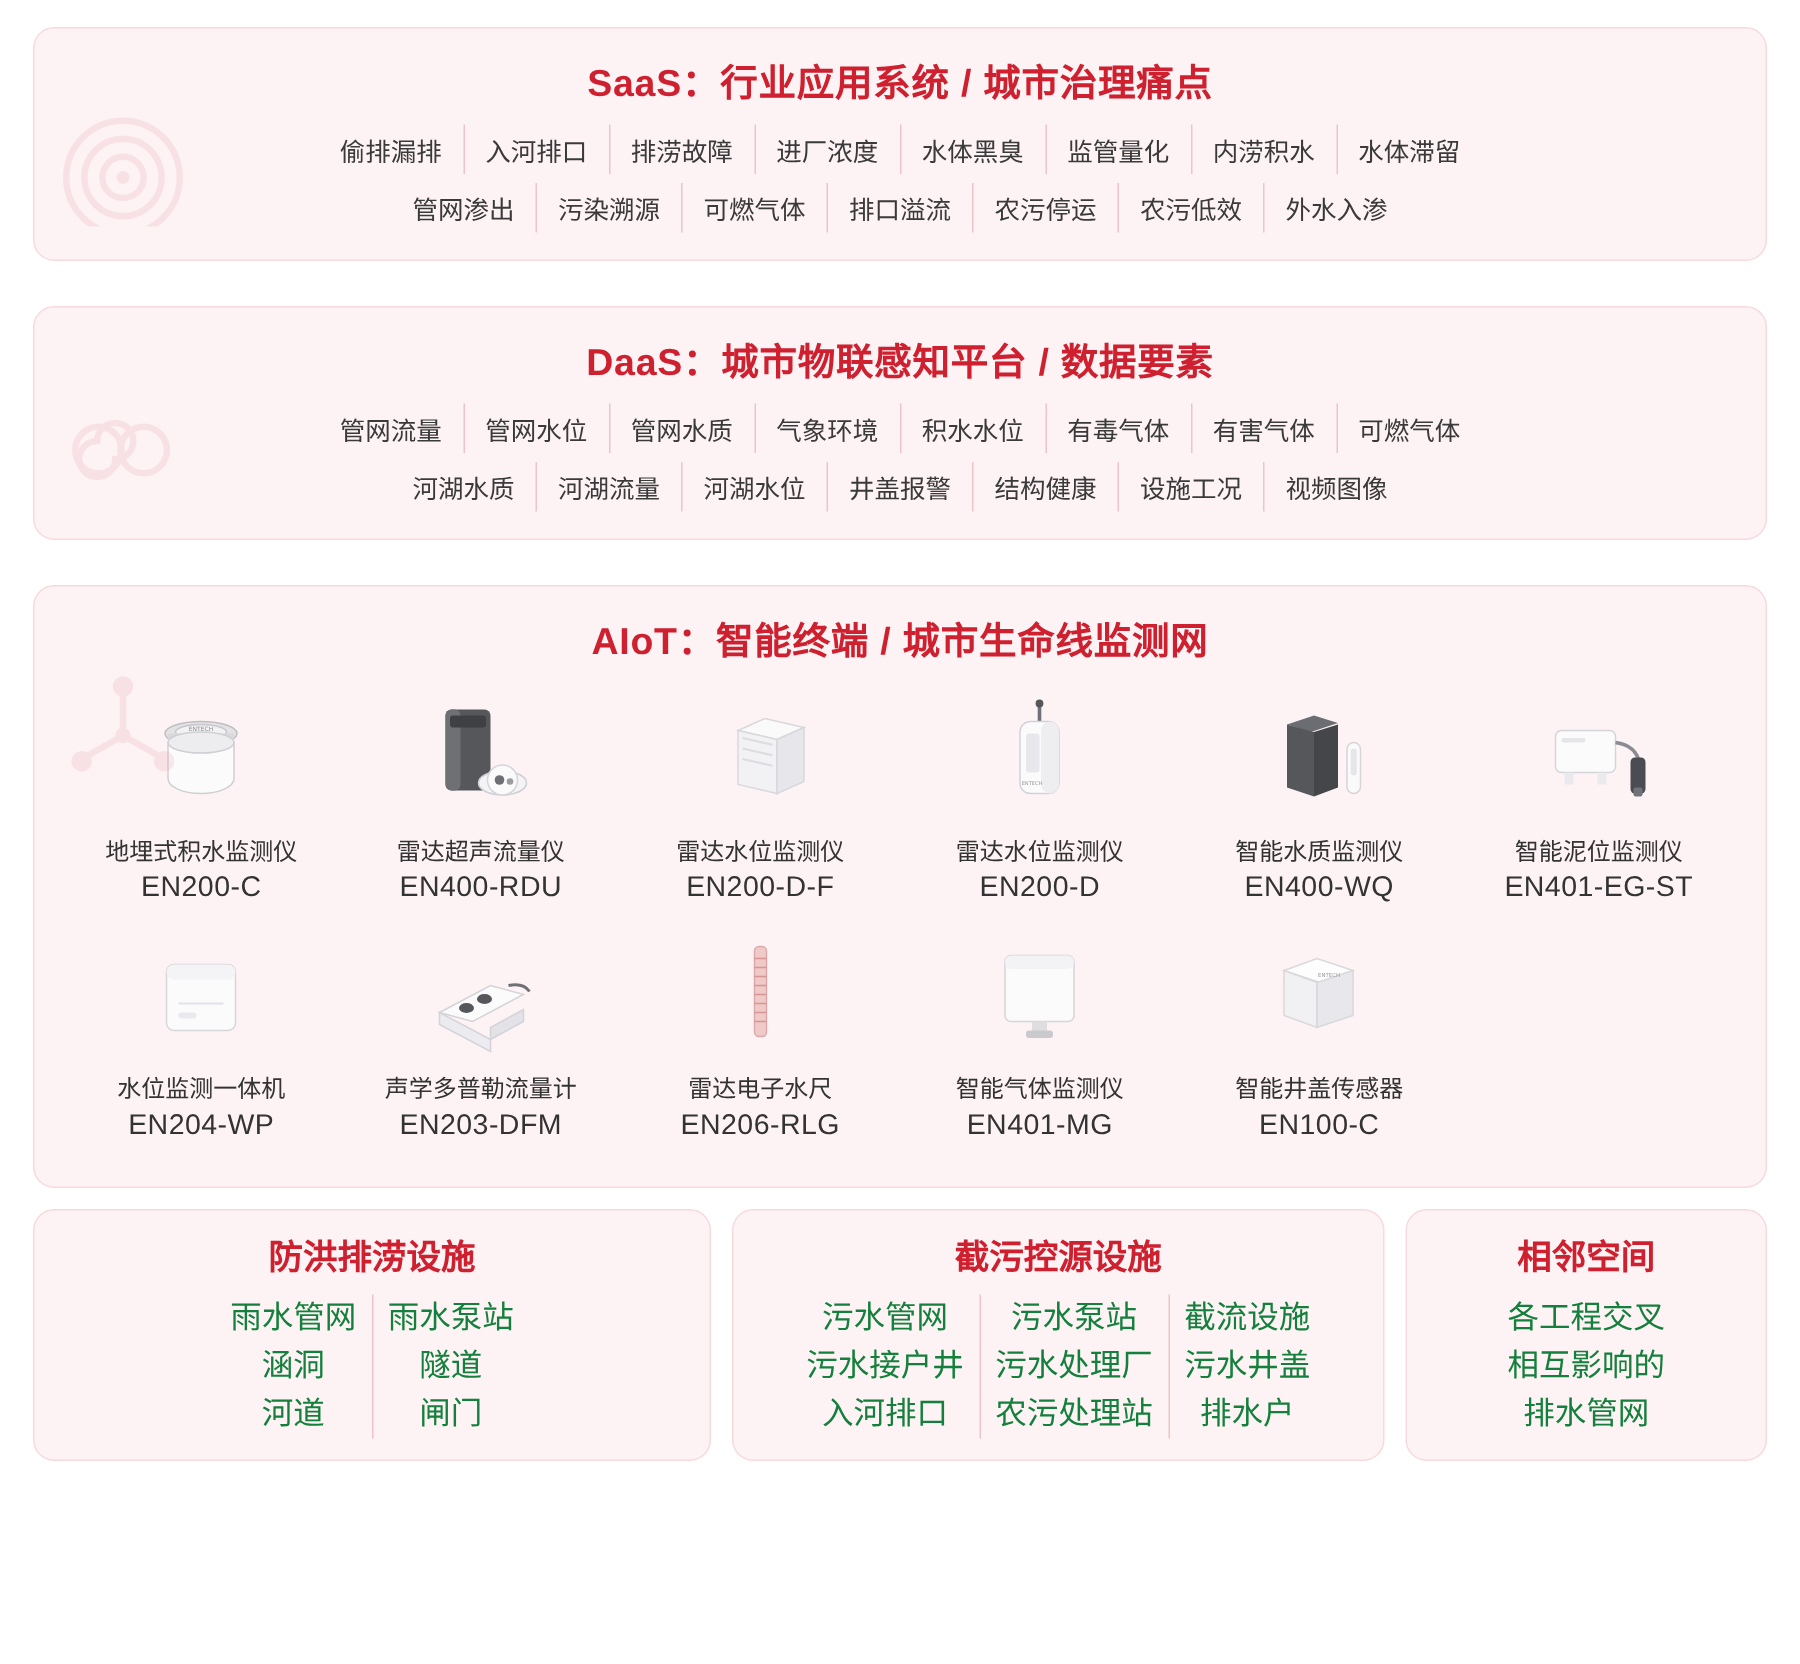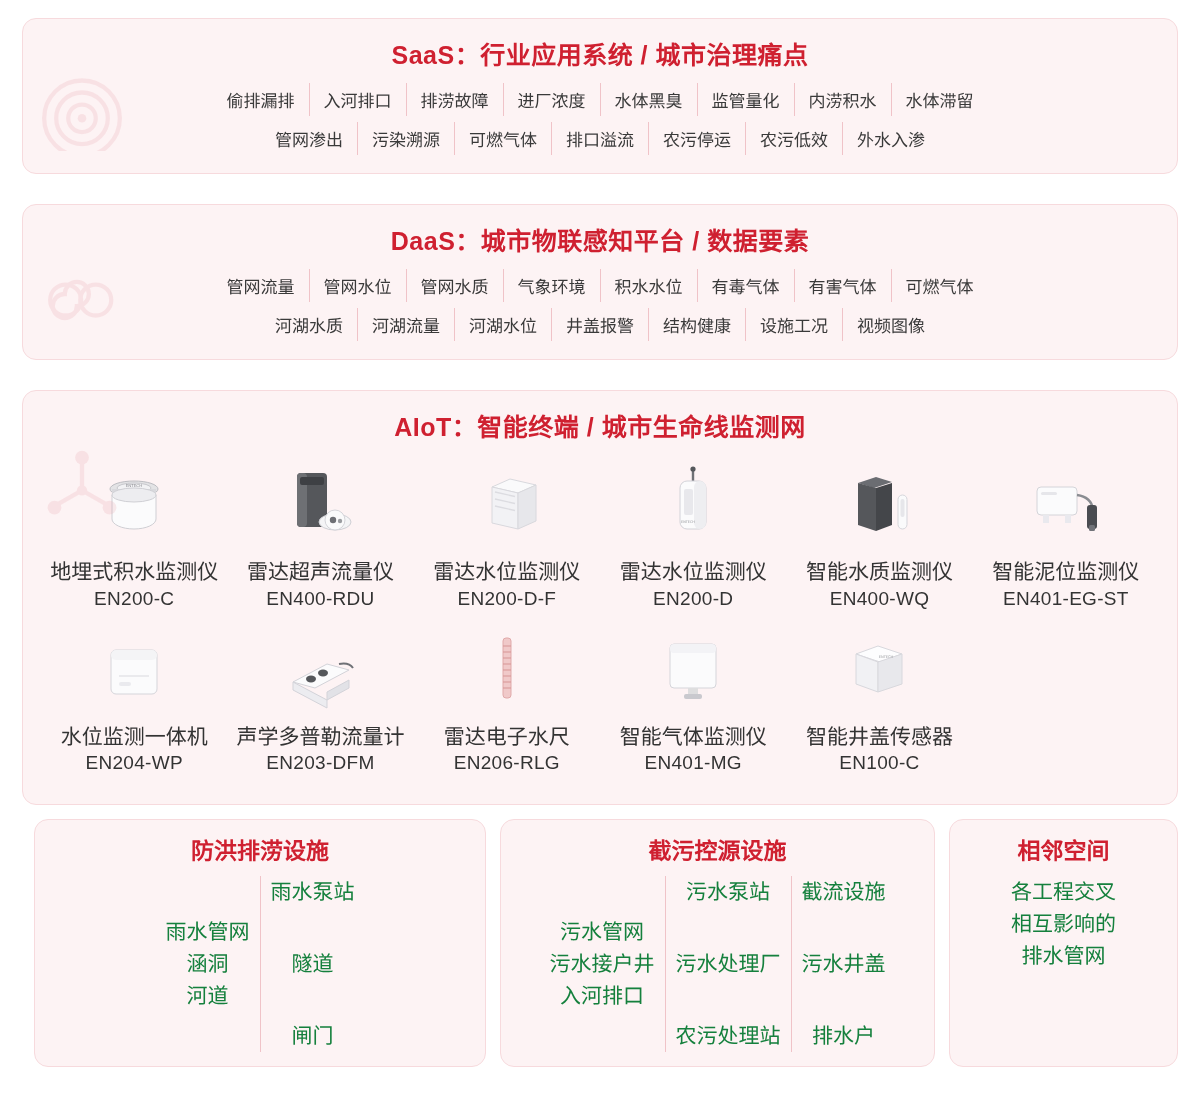--- a/index.html
+++ b/index.html
@@ -84,40 +84,39 @@
     padding: 4px 2px 6px 2px;
   }
   .device-img {
     height: 84px;
     display: flex;
     align-items: flex-end;
     justify-content: center;
     margin-bottom: 10px;
   }
   .device-name {
-    font-size: 21px;
+    font-size: 16px;
     color: #333;
     text-align: center;
     line-height: 1.28;
     white-space: nowrap;
   }
   .device-model {
     font-size: 19px;
     color: #333;
     text-align: center;
     line-height: 1.35;
     letter-spacing: 0.3px;
   }
 
   
   .bottom-row {
     display: flex;
     gap: 14px;
     margin-top: 14px;
-    margin-left: 12px;
   }
   .bottom-card {
     background: #fdf3f4;
     border: 1px solid #f7dadd;
     border-radius: 14px;
     padding: 12px 10px 14px 10px;
   }
   .bottom-card.flood { flex: 0 0 452px; }
   .bottom-card.sewage { flex: 0 0 435px; }
   .bottom-card.adjacent { flex: 1 1 auto; }
@@ -132,21 +131,21 @@
     display: flex;
     justify-content: center;
   }
   .col {
     padding: 0 10px;
     display: flex;
     flex-direction: column;
     align-items: center;
     justify-content: center;
   }
-  .col + .col { border-left: 1px solid #f0c3c8; gap: 40px; }
+  .col + .col { border-left: 1px solid #f0c3c8; }
   .col-item {
     font-size: 21px;
     color: #15803d;
     line-height: 1.52;
     white-space: nowrap;
   }
   .adjacent .col { border-left: none; justify-content: space-between; }
   .adjacent .col-item { line-height: 1.52; }
 </style>
 </head>

